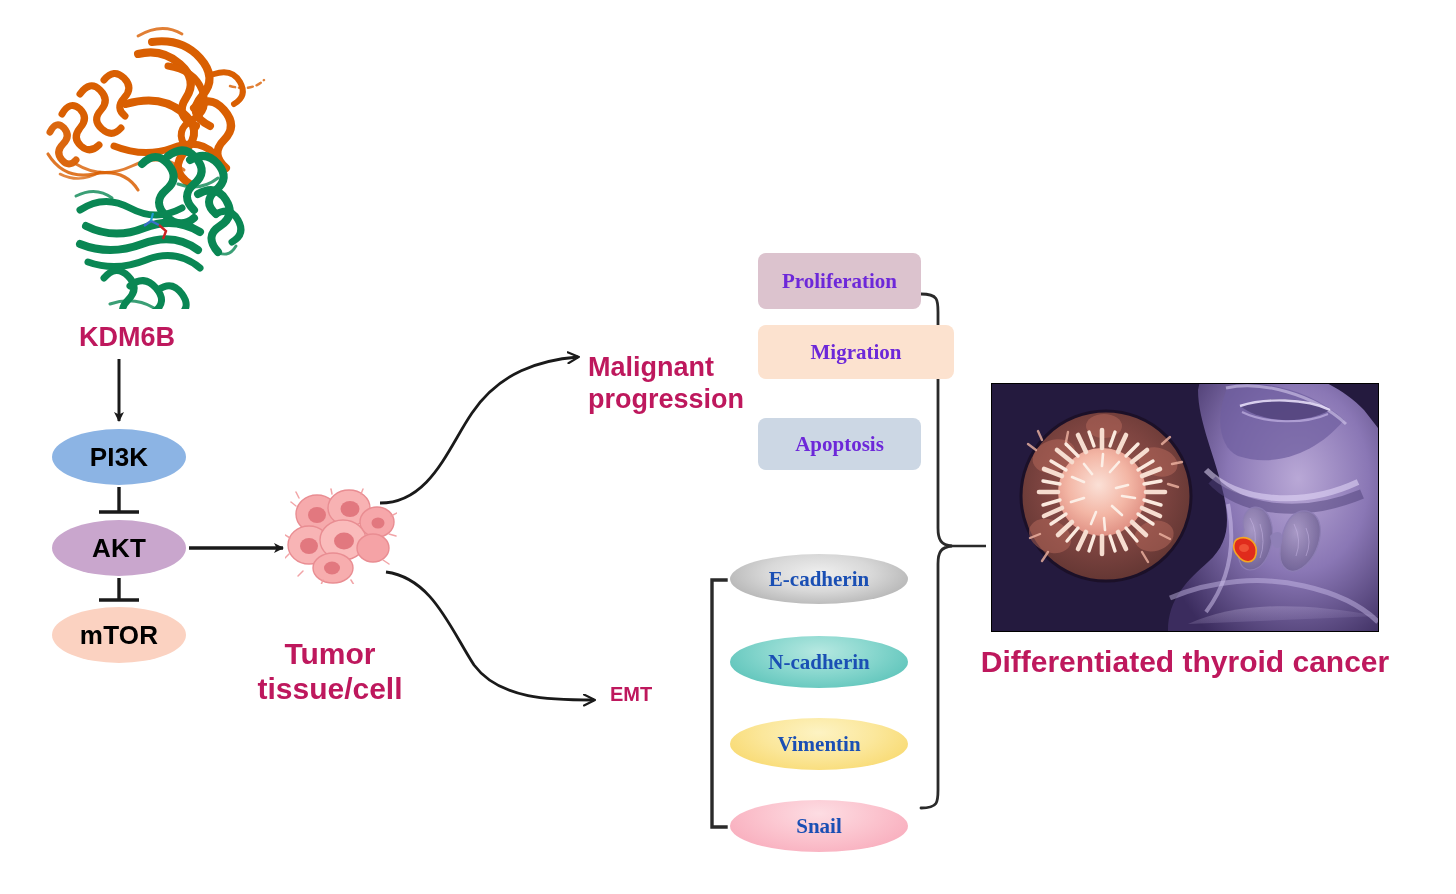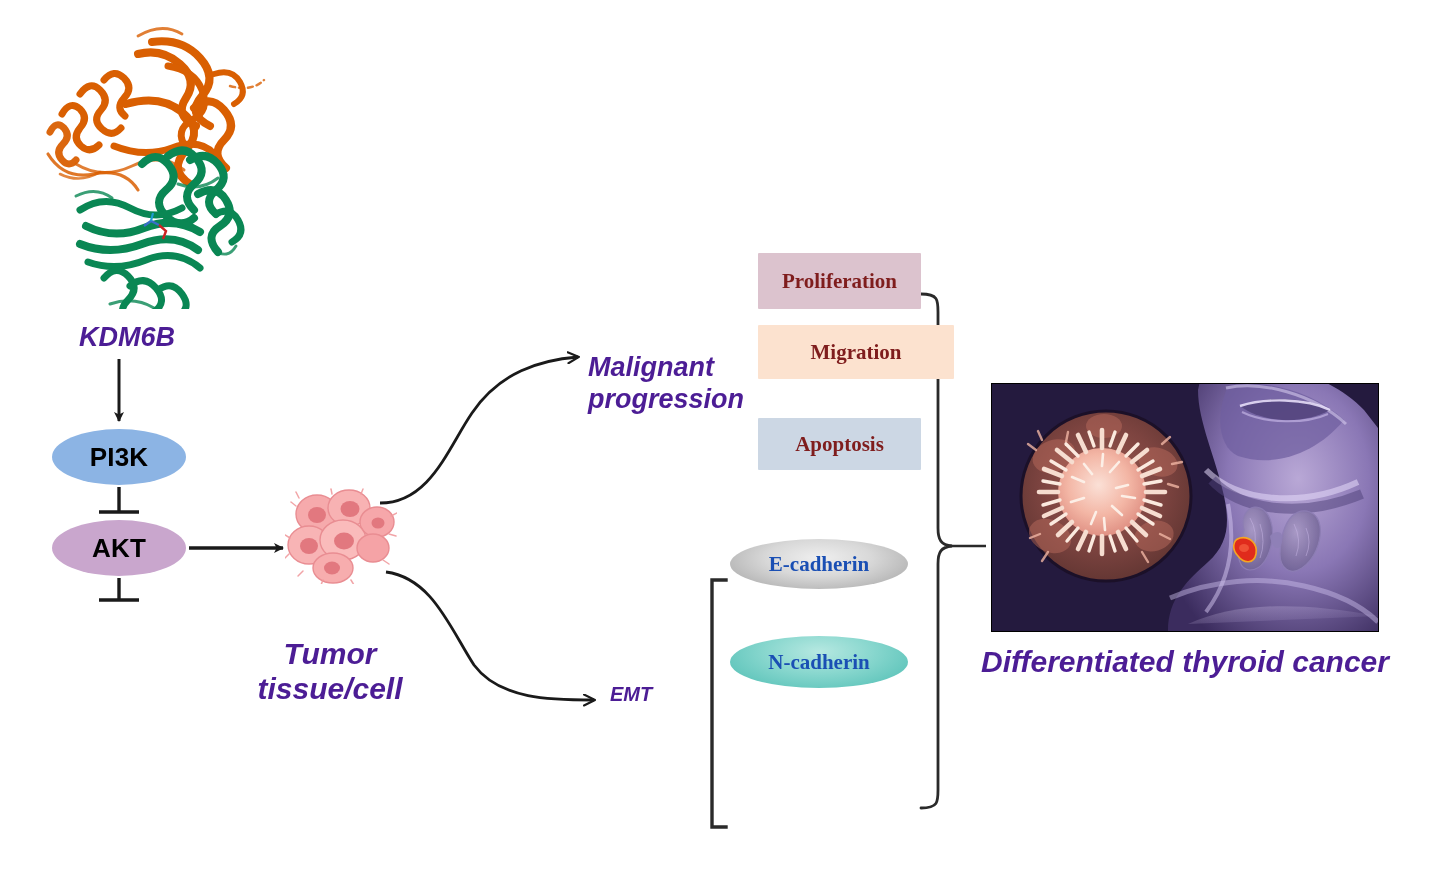--- a/index.html
+++ b/index.html
@@ -10,22 +10,22 @@
   }
   #stage{position:absolute;left:0;top:0;width:1456px;height:894px;}
 
   
   .abs{position:absolute;}
 
   
   .lbl{
     position:absolute;
     font-family:"Liberation Sans",sans-serif;
-    font-weight:bold;color:#4c1d95;
-    white-space:pre-line;text-align:center;line-height:1.18;font-style:italic;
+    font-weight:bold;color:#be185d;
+    white-space:pre-line;text-align:center;line-height:1.18;
   }
   .lbl-kdm6b{left:47px;top:322px;width:160px;font-size:27px;}
   .lbl-tumor{left:240px;top:636px;width:180px;font-size:30px;}
   .lbl-malig{left:588px;top:328px;width:168px;font-size:27px;text-align:left;margin-top:24px;}
   .lbl-emt{left:610px;top:683px;width:90px;font-size:20px;text-align:left;}
   .lbl-dtc{left:975px;top:644px;width:420px;font-size:30px;}
 
   
   .node-ell{
     position:absolute;display:flex;align-items:center;justify-content:center;
@@ -33,37 +33,37 @@
     font-family:"Liberation Sans",sans-serif;
     font-weight:bold;font-size:26px;color:#000000;
     letter-spacing:.2px;
   }
   .ell-pi3k{left:52px;top:429px;width:134px;height:56px;background:#8cb4e4;}
   .ell-akt {left:52px;top:520px;width:134px;height:56px;background:#c9a6cd;}
   .ell-mtor{left:52px;top:607px;width:134px;height:56px;background:#fbd2c1;}
 
   
   .pill-box{
-    position:absolute;border-radius:1px;
+    position:absolute;border-radius:8px;
     display:flex;align-items:center;justify-content:center;
     font-family:"Liberation Serif",serif;font-weight:bold;
-    font-size:21px;color:#7f1d1d;
+    font-size:21px;color:#6d28d9;
   }
   .box-prolif{left:758px;top:253px;width:163px;height:56px;background:#dcc3ce;}
   .box-migr  {left:758px;top:325px;width:196px;height:54px;background:#fce2cf;}
   .box-apop  {left:758px;top:395px;width:163px;height:52px;background:#ccd7e4;margin-top:23px;}
 
   
   .emt-ell{
     position:absolute;border-radius:50%;
     display:flex;align-items:center;justify-content:center;
     font-family:"Liberation Serif",serif;font-weight:bold;
     font-size:21px;color:#1a4fb4;
   }
-  .emt-ecad{left:730px;top:539px;width:178px;height:50px;
+  .emt-ecad{left:730px;top:554px;width:178px;height:50px;
     background:radial-gradient(ellipse at 50% 38%,#efefef 0%,#d8d8d8 42%,#b4b4b4 80%,#9a9a9a 100%);}
   .emt-ncad{left:730px;top:636px;width:178px;height:52px;
     background:radial-gradient(ellipse at 50% 30%,#b6e8e1 0%,#86d6cd 45%,#4cbcb2 100%);}
   .emt-vim {left:730px;top:718px;width:178px;height:52px;
     background:radial-gradient(ellipse at 50% 28%,#fdf3c3 0%,#fbe79b 45%,#f7d45f 100%);}
   .emt-snail{left:730px;top:800px;width:178px;height:52px;
     background:radial-gradient(ellipse at 50% 26%,#fddde3 0%,#fbc2cd 48%,#f7a4b6 100%);}
 
   
   .img-frame{position:absolute;overflow:hidden;}
@@ -176,20 +176,21 @@
                C 938 540, 941 545, 952 546
                C 941 547, 938 552, 938 564
                L 938 790
                C 938 802, 938 808, 921 808" fill="none" stroke="#2a2a2a" stroke-width="2.8" stroke-linecap="round"></path>
       <line x1="950" y1="546" x2="986" y2="546" stroke="#2a2a2a" stroke-width="2.6"></line>
     </g>
   </svg>
 
   <div class="node-ell ell-pi3k">PI3K</div>
   <div class="node-ell ell-akt">AKT</div>
+  <div class="node-ell ell-mtor">mTOR</div>
 
   <div class="abs" style="left:285px;top:488px;width:112px;height:96px;">
     <svg width="112" height="96" viewBox="0 0 112 96" xmlns="http://www.w3.org/2000/svg">
       <g stroke="#e98d92" stroke-width="1.4">
 
         <ellipse cx="32" cy="26" rx="21" ry="19" fill="#f6aaac"></ellipse>
         <ellipse cx="64" cy="20" rx="21" ry="18" fill="#f8b2b3"></ellipse>
         <ellipse cx="92" cy="34" rx="17" ry="15" fill="#f6a7aa"></ellipse>
 
         <ellipse cx="24" cy="57" rx="21" ry="19" fill="#f8b4b5"></ellipse>
@@ -228,20 +229,22 @@
 progression</div>
 
   <div class="pill-box box-prolif">Proliferation</div>
   <div class="pill-box box-migr">Migration</div>
   <div class="pill-box box-apop">Apoptosis</div>
 
   <div class="lbl lbl-emt">EMT</div>
 
   <div class="emt-ell emt-ecad">E-cadherin</div>
   <div class="emt-ell emt-ncad">N-cadherin</div>
+  <div class="emt-ell emt-vim">Vimentin</div>
+  <div class="emt-ell emt-snail">Snail</div>
 
   <div class="img-frame thyroid-frame">
     <svg width="386" height="247" viewBox="0 0 386 247" xmlns="http://www.w3.org/2000/svg">
       <defs>
         <radialGradient id="neckGrad" cx="62%" cy="45%" r="70%">
           <stop offset="0%" stop-color="#b9a8d6"></stop>
           <stop offset="48%" stop-color="#8a77b5"></stop>
           <stop offset="100%" stop-color="#3b2c5e"></stop>
         </radialGradient>
         <radialGradient id="insetGrad" cx="48%" cy="44%" r="62%">

